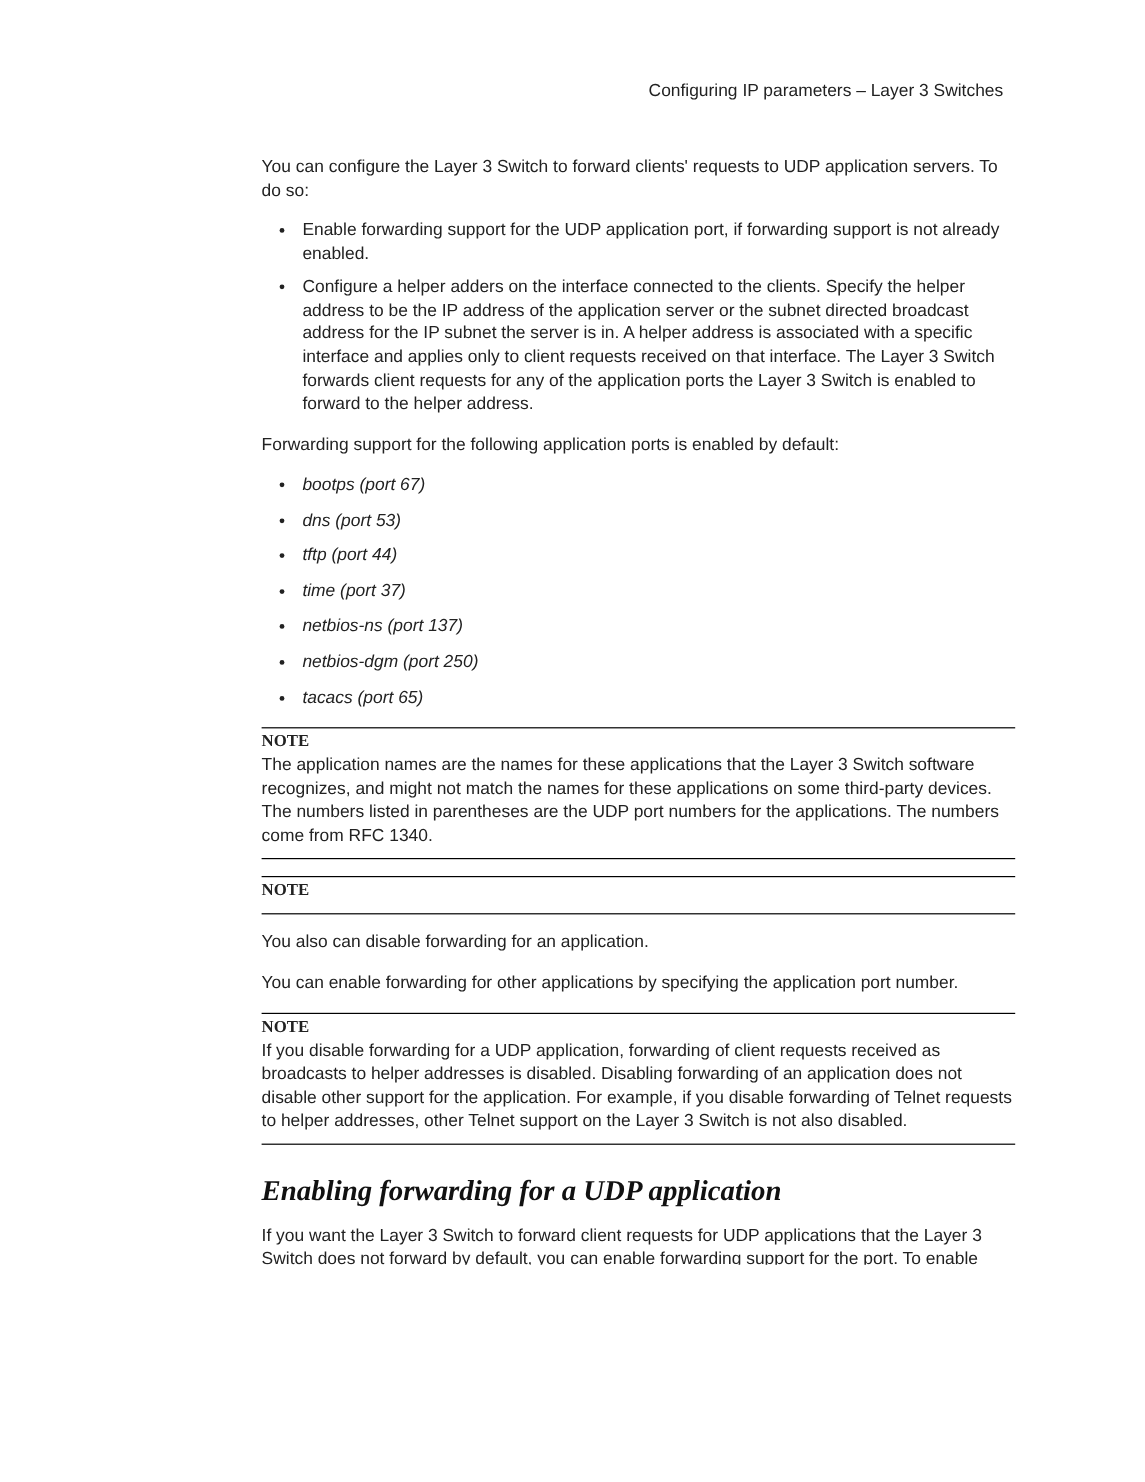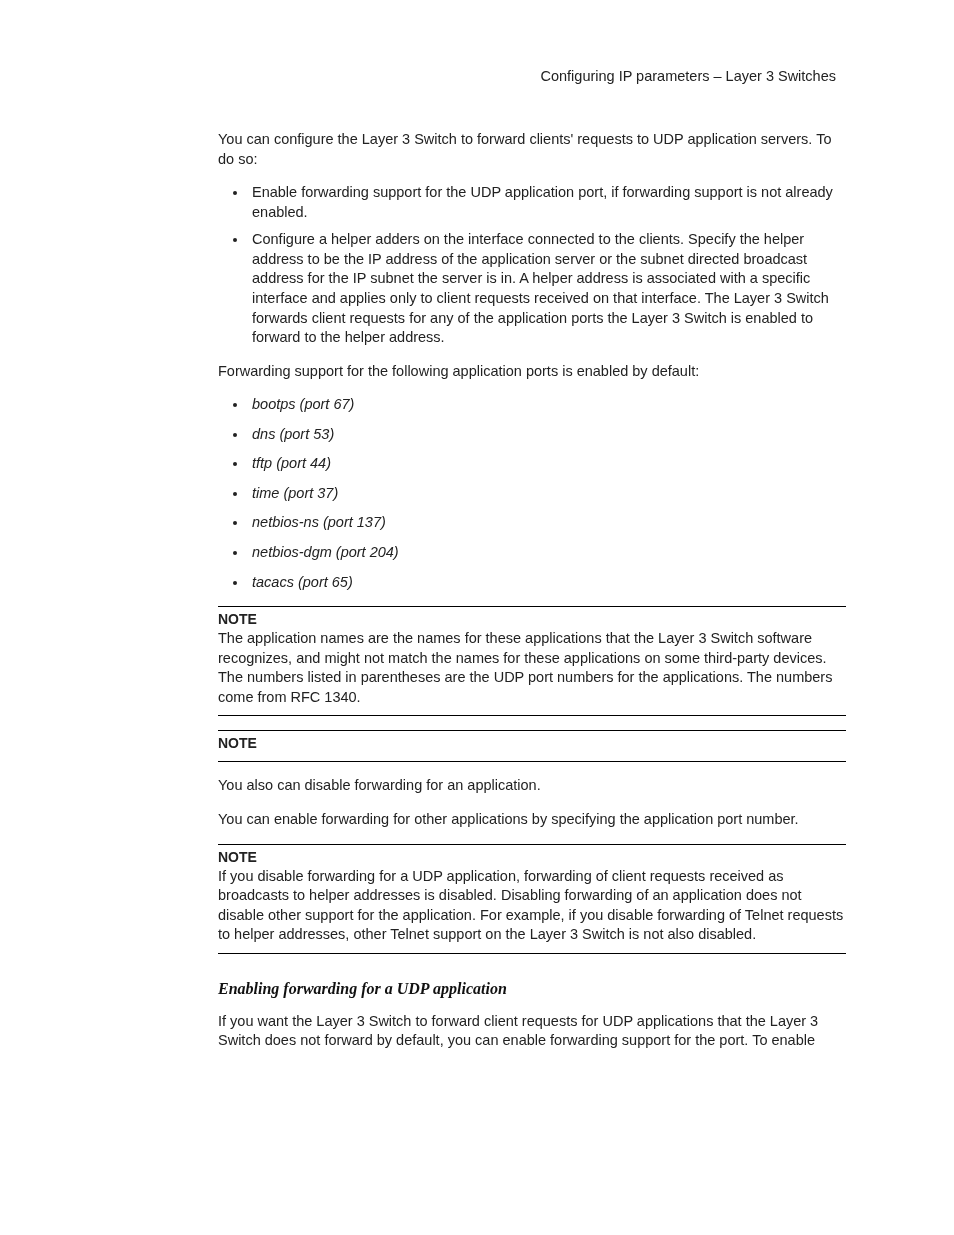--- a/index.html
+++ b/index.html
@@ -48,32 +48,33 @@
   .note-block {
     border-top: 1.3px solid #000;
     border-bottom: 1.3px solid #000;
     padding: 4px 0 8px 0;
     margin-bottom: 14px;
   }
   .note-label {
     font-weight: bold;
     font-size: 14px;
     margin-bottom: 2px;
+    font-family: Liberation Serif, serif;
   }
   .note-text {
     line-height: 1.35;
   }
   .link {
     color: #0044cc;
   }
   h2 {
     font-family: Georgia, 'Times New Roman', serif;
     font-style: italic;
     font-weight: bold;
-    font-size: 16px;
+    font-size: 24px;
     letter-spacing: 0px;
     margin: 26px 0 14px 0;
     color: #111;
   }
 </style>
 </head>
 <body>
 
 <div class="page">
 
@@ -89,21 +90,21 @@
     </ul>
 
     <p>Forwarding support for the following application ports is enabled by default:</p>
 
     <ul class="tight">
       <li>bootps (port 67)</li>
       <li>dns (port 53)</li>
       <li>tftp (port 44)</li>
       <li>time (port 37)</li>
       <li>netbios-ns (port 137)</li>
-      <li>netbios-dgm (port 204)</li>
+      <li>netbios-dgm (port 250)</li>
       <li>tacacs (port 65)</li>
     </ul>
 
     <div class="note-block">
       <div class="note-label">NOTE</div>
       <div class="note-text">The application names are the names for these applications that the Layer 3 Switch software recognizes, and might not match the names for these applications on some third-party devices.  The numbers listed in parentheses are the UDP port numbers for the applications.  The numbers come from RFC 1340.</div>
     </div>
 
     <div class="note-block">
       <div class="note-label">NOTE</div>

